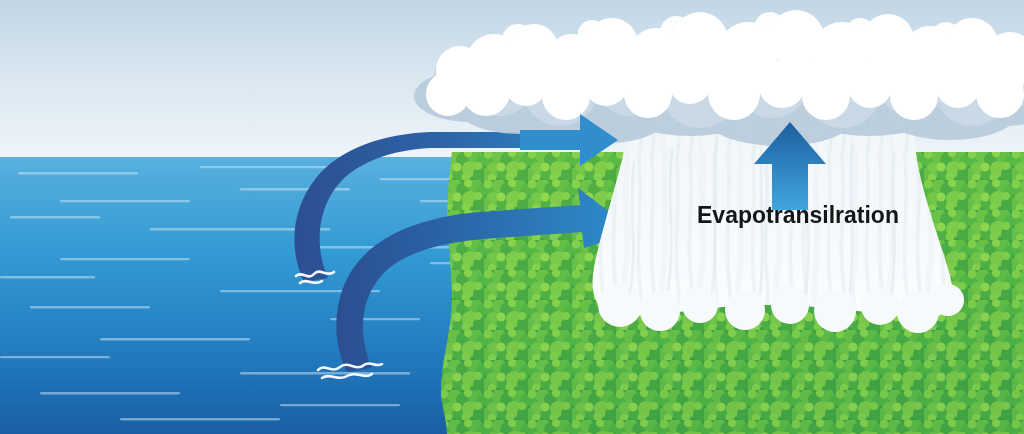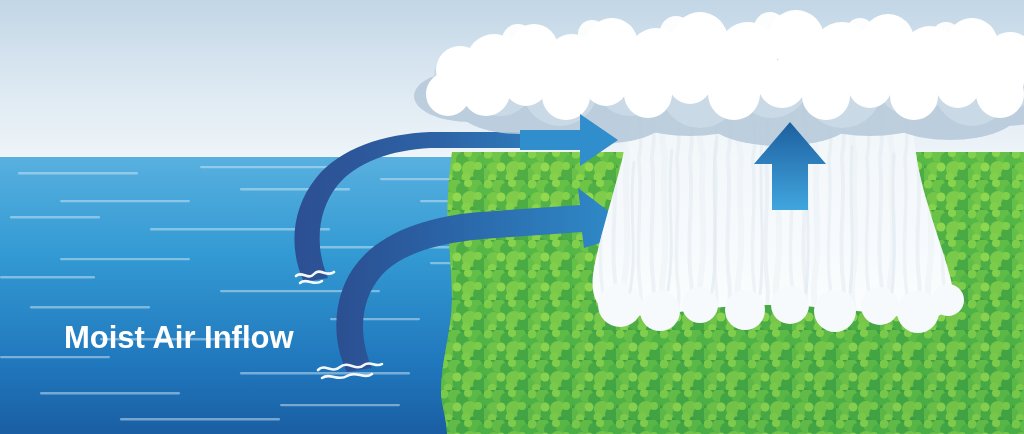--- a/index.html
+++ b/index.html
@@ -313,16 +313,16 @@
         <path d="M520,130 L580,130 L580,114 L618,140 L580,166 L580,150 L520,150 Z" fill="#2f8ecb"></path>
       </g>
 
       <g>
         <path d="M790,122 L826,164 L808,164 L808,210 L772,210 L772,164 L754,164 Z" fill="url(#gradUpArrow)"></path>
       </g>
 
     </g>
   </svg>
 
-  <div class="label" id="moist-air-label">Moist Air Inflow</div>
-
+
+  <div class="label" id="evapo-label">Evapotransilration</div>
 
 </div>
 
 </body></html>

